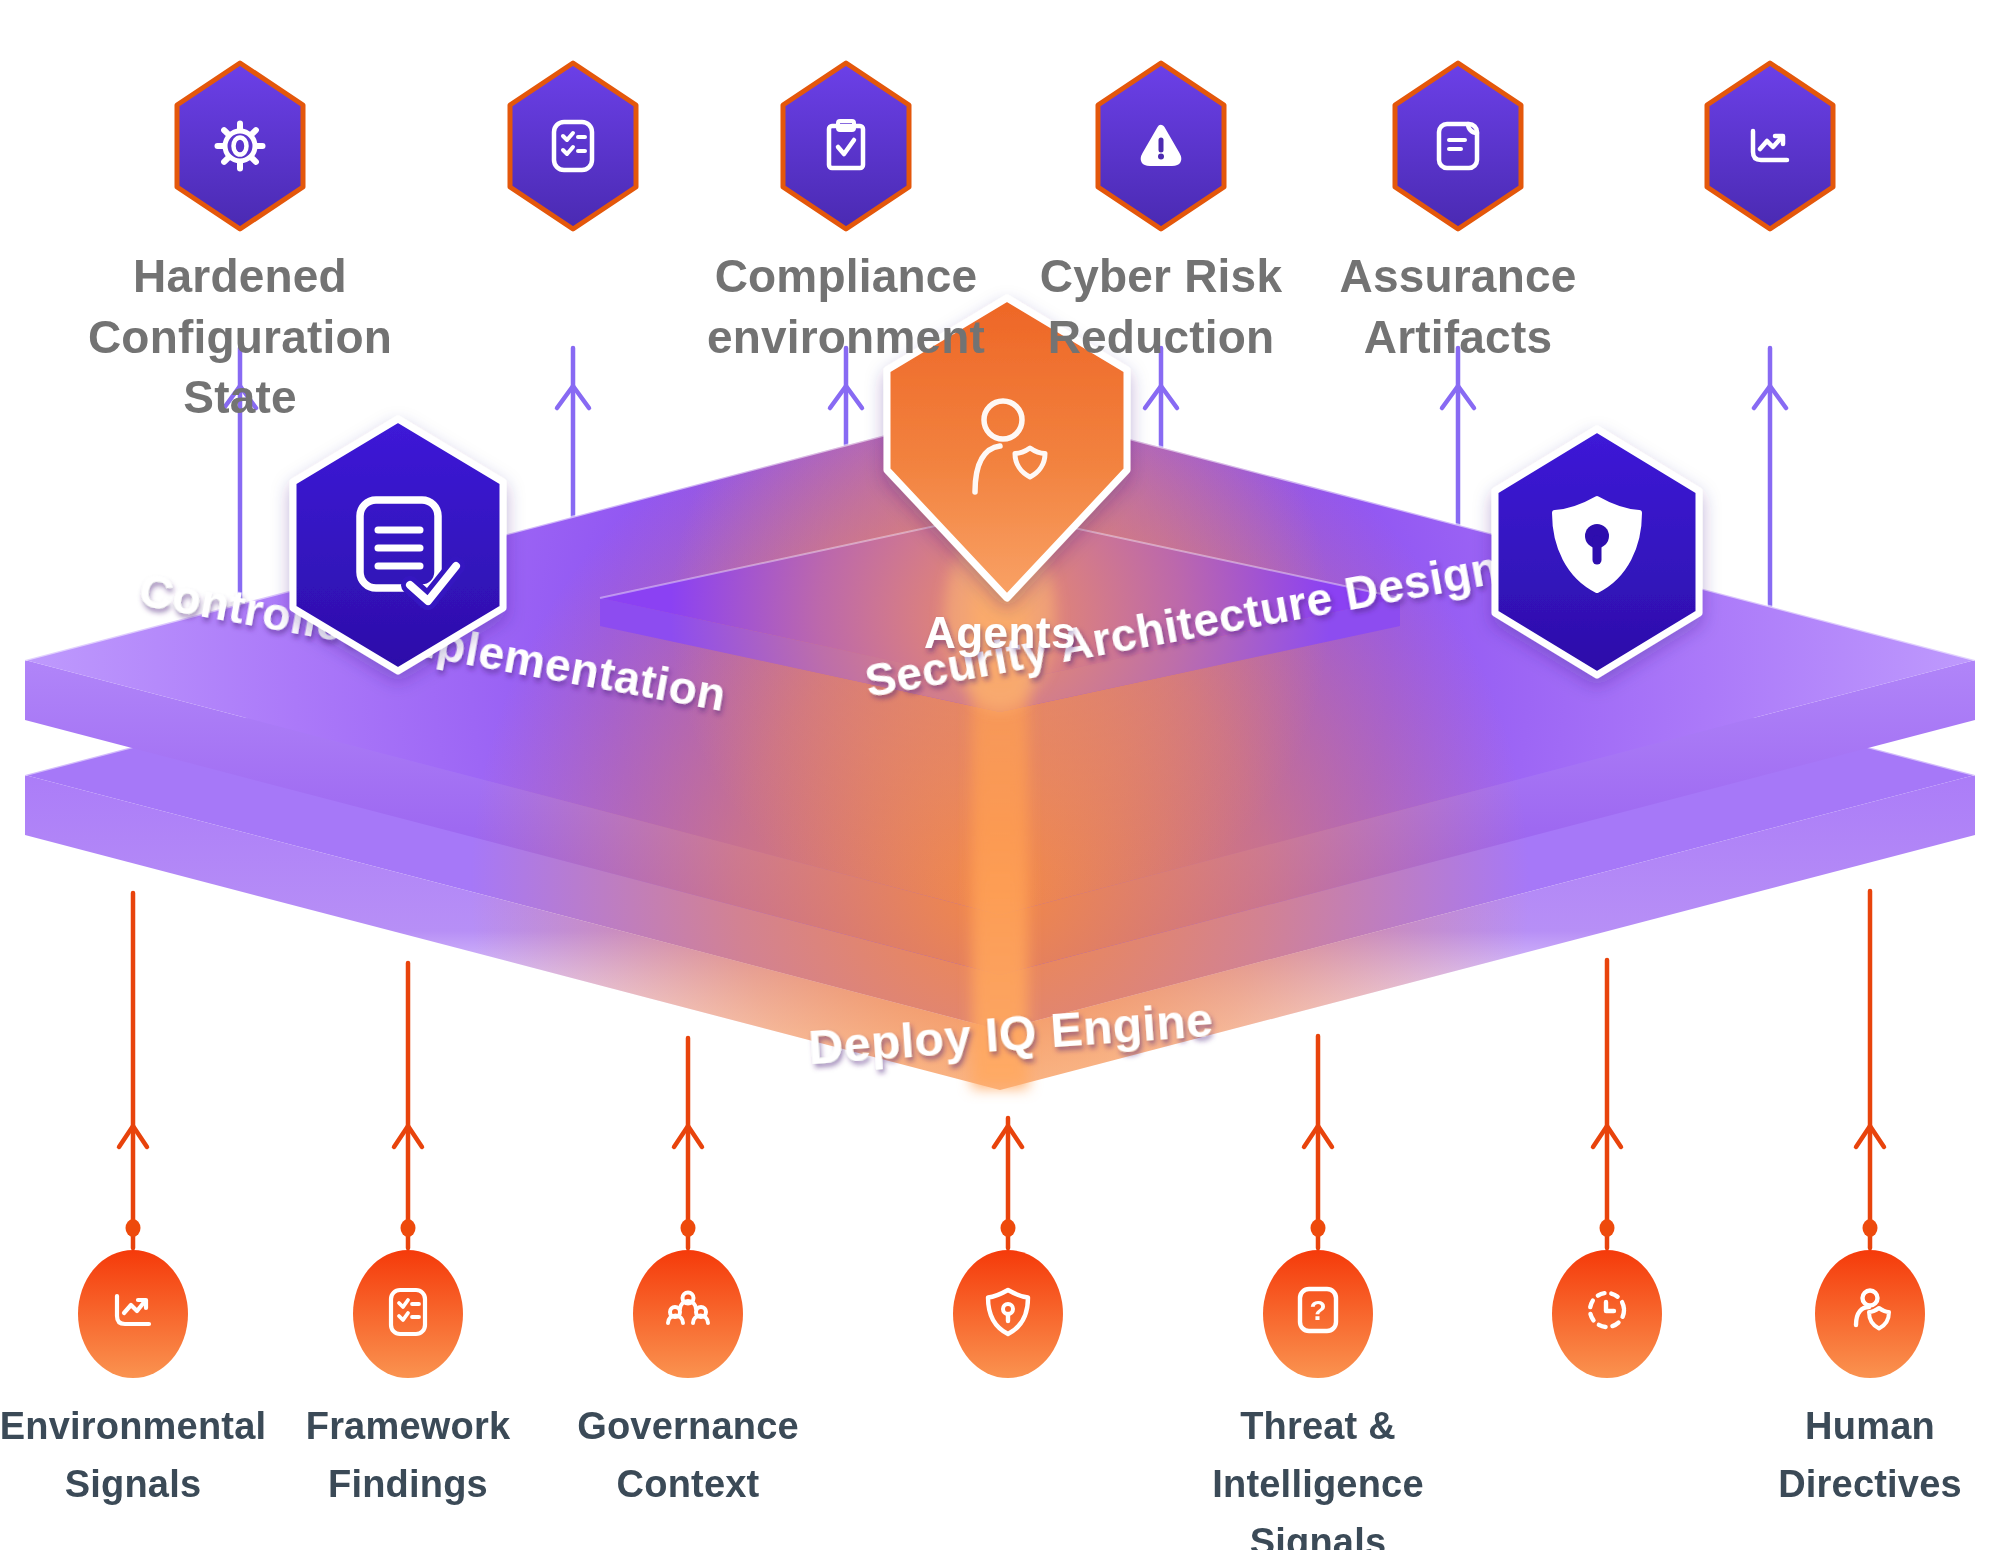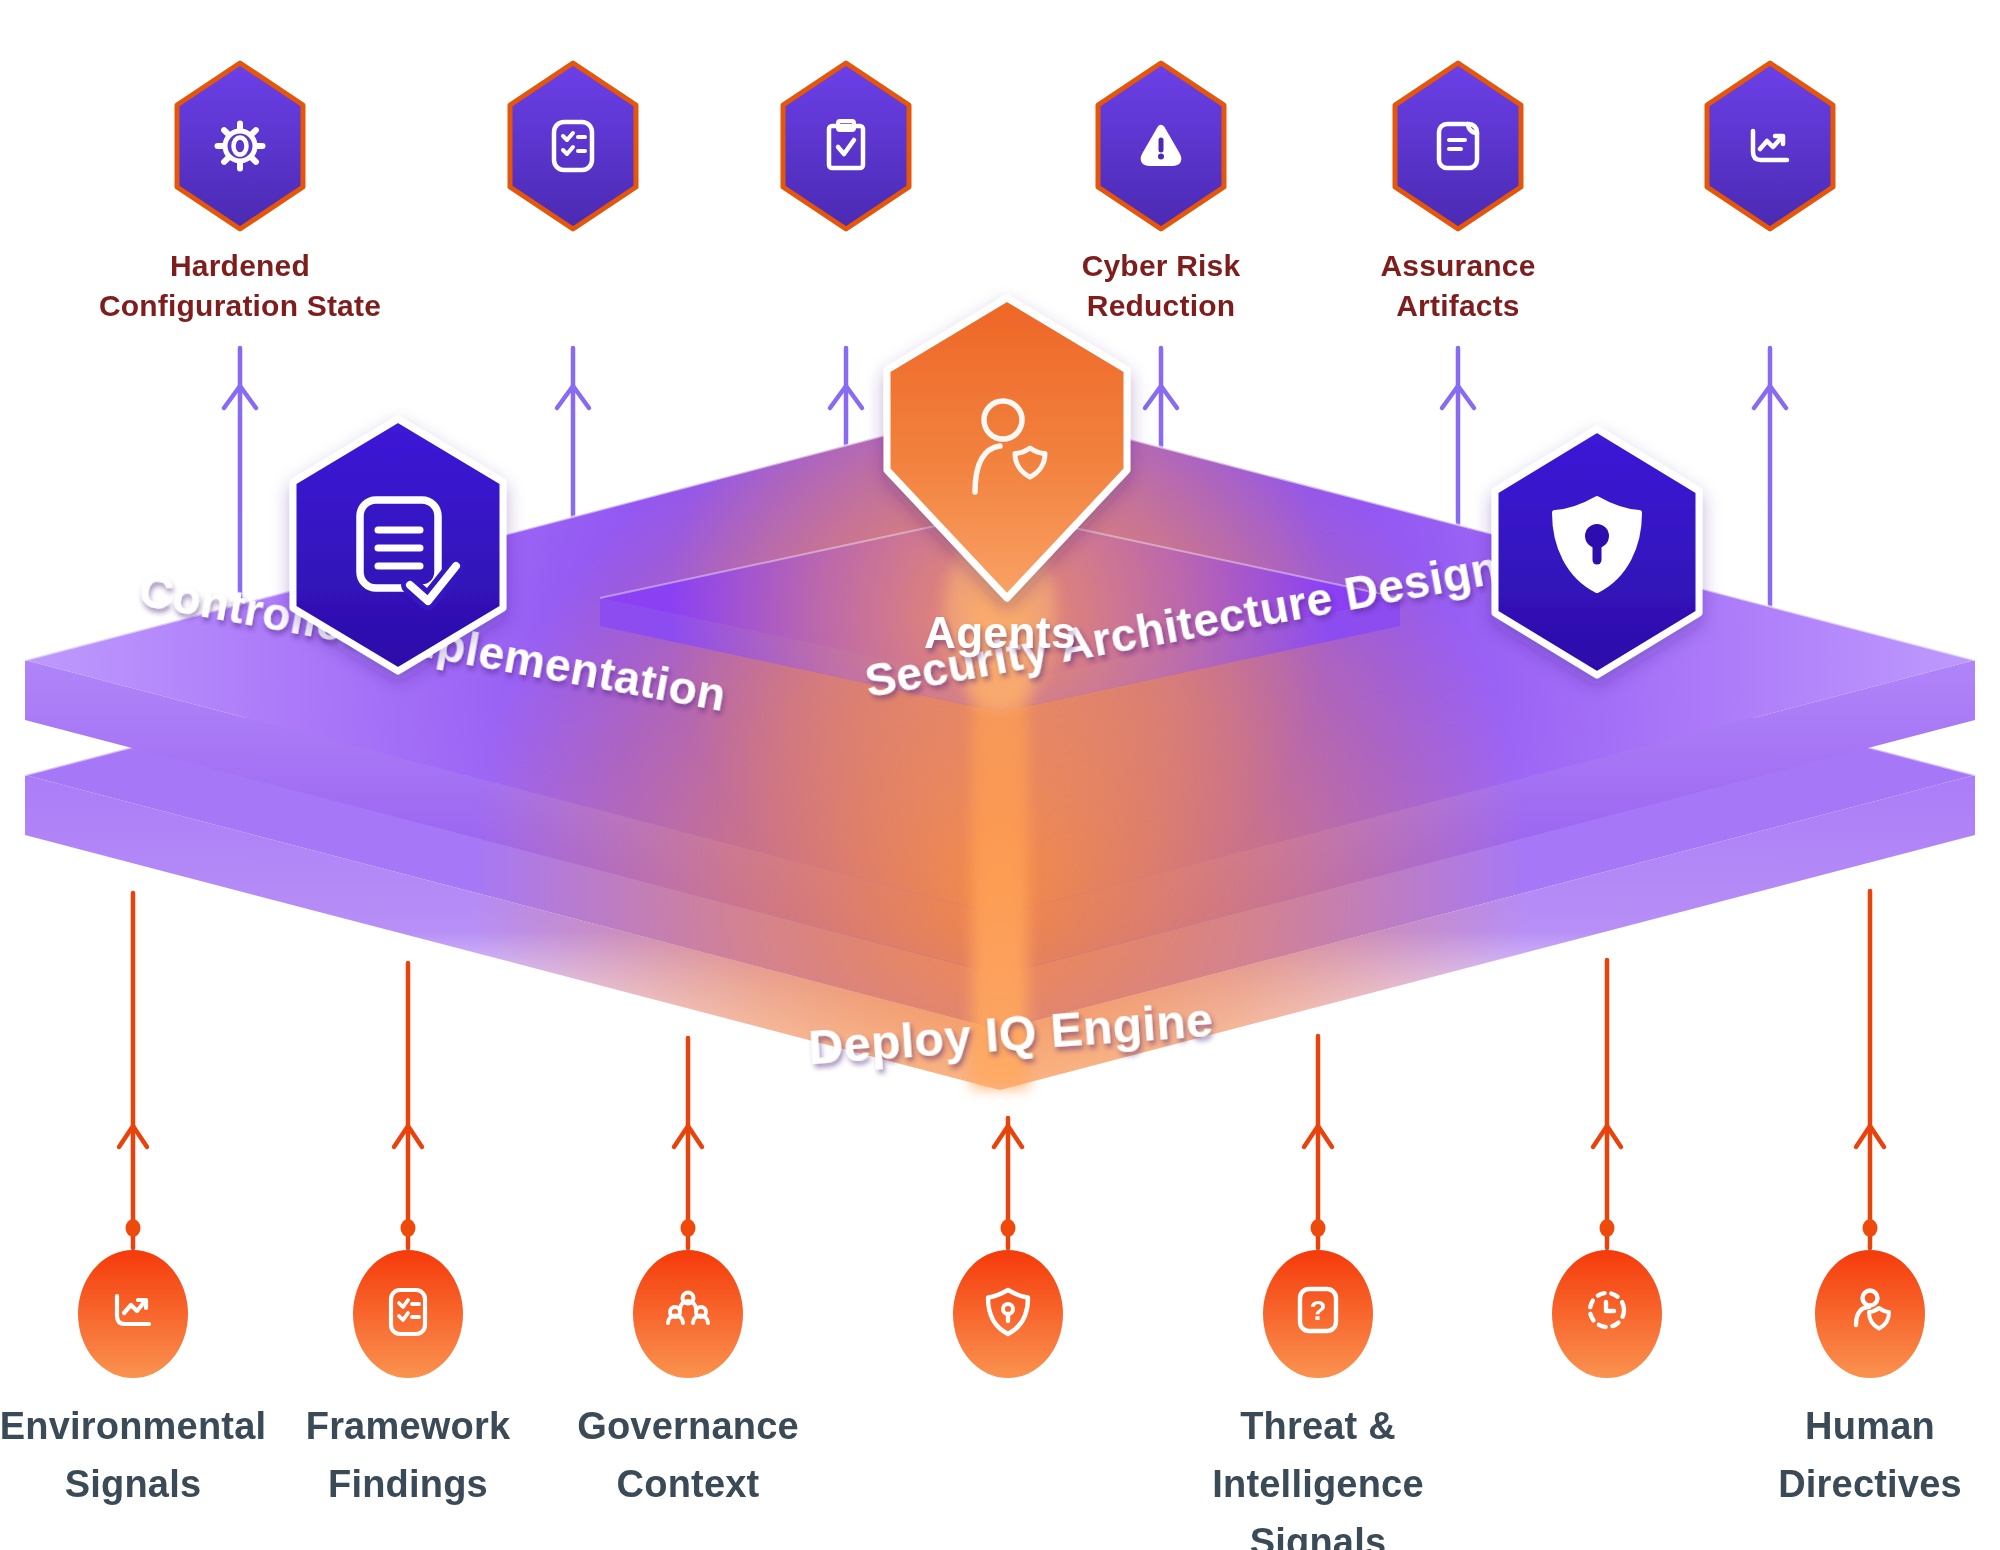--- a/index.html
+++ b/index.html
@@ -3,21 +3,21 @@
 <meta charset="utf-8">
 <style>
   html,body{margin:0;padding:0;}
   body{width:2000px;height:1550px;overflow:hidden;background:#ffffff;
        font-family:"Liberation Sans",sans-serif;position:relative;}
   .canvas{position:absolute;left:0;top:0;width:2000px;height:1550px;}
   svg{display:block;}
   .scene{position:absolute;left:0;top:0;}
   .hexnode{position:absolute;top:58px;width:140px;height:176px;}
   .toplabel{position:absolute;top:246px;width:360px;text-align:center;
-    font-weight:700;font-size:30px;line-height:1.32;color:#7f1d1d;
+    font-weight:700;font-size:46px;line-height:1.32;color:#737373;
     white-space:pre-line;letter-spacing:.2px;}
   .circnode{position:absolute;top:1248px;width:120px;height:136px;}
   .botlabel{position:absolute;top:1398px;width:340px;text-align:center;
     font-weight:700;font-size:38px;line-height:1.52;color:#3B4A57;
     white-space:pre-line;letter-spacing:.2px;}
 </style>
 </head>
 <body>
 
 <div class="canvas">
@@ -296,20 +296,22 @@
     <g transform="translate(70,88)" fill="none" stroke="#FFFFFF" stroke-width="4.5" stroke-linecap="round" stroke-linejoin="round">
       <path d="M-17,-15 L-17,6 Q-17,14 -9,14 L17,14"></path>
       <polyline points="-10,3 -3,-5 3,1 12,-9"></polyline>
       <polyline points="5,-10 13,-10 13,-2"></polyline>
     </g>
   </svg>
 </div>
 
 <div class="toplabel" style="left:60px">Hardened
 Configuration State</div>
+<div class="toplabel" style="left:666px">Compliance
+environment</div>
 <div class="toplabel" style="left:1278px">Assurance
 Artifacts</div>
 <div class="toplabel" style="left:981px">Cyber Risk
 Reduction</div>
 
 <div class="circnode" style="left:73px">
   <svg width="120" height="136" viewBox="0 0 120 136">
     <ellipse cx="60" cy="66" rx="55" ry="64" fill="url(#circGrad)"></ellipse>
     <g transform="translate(60,62)" fill="none" stroke="#FFFFFF" stroke-width="4.2" stroke-linecap="round" stroke-linejoin="round">
       <path d="M-16,-14 L-16,6 Q-16,14 -8,14 L16,14"></path>

